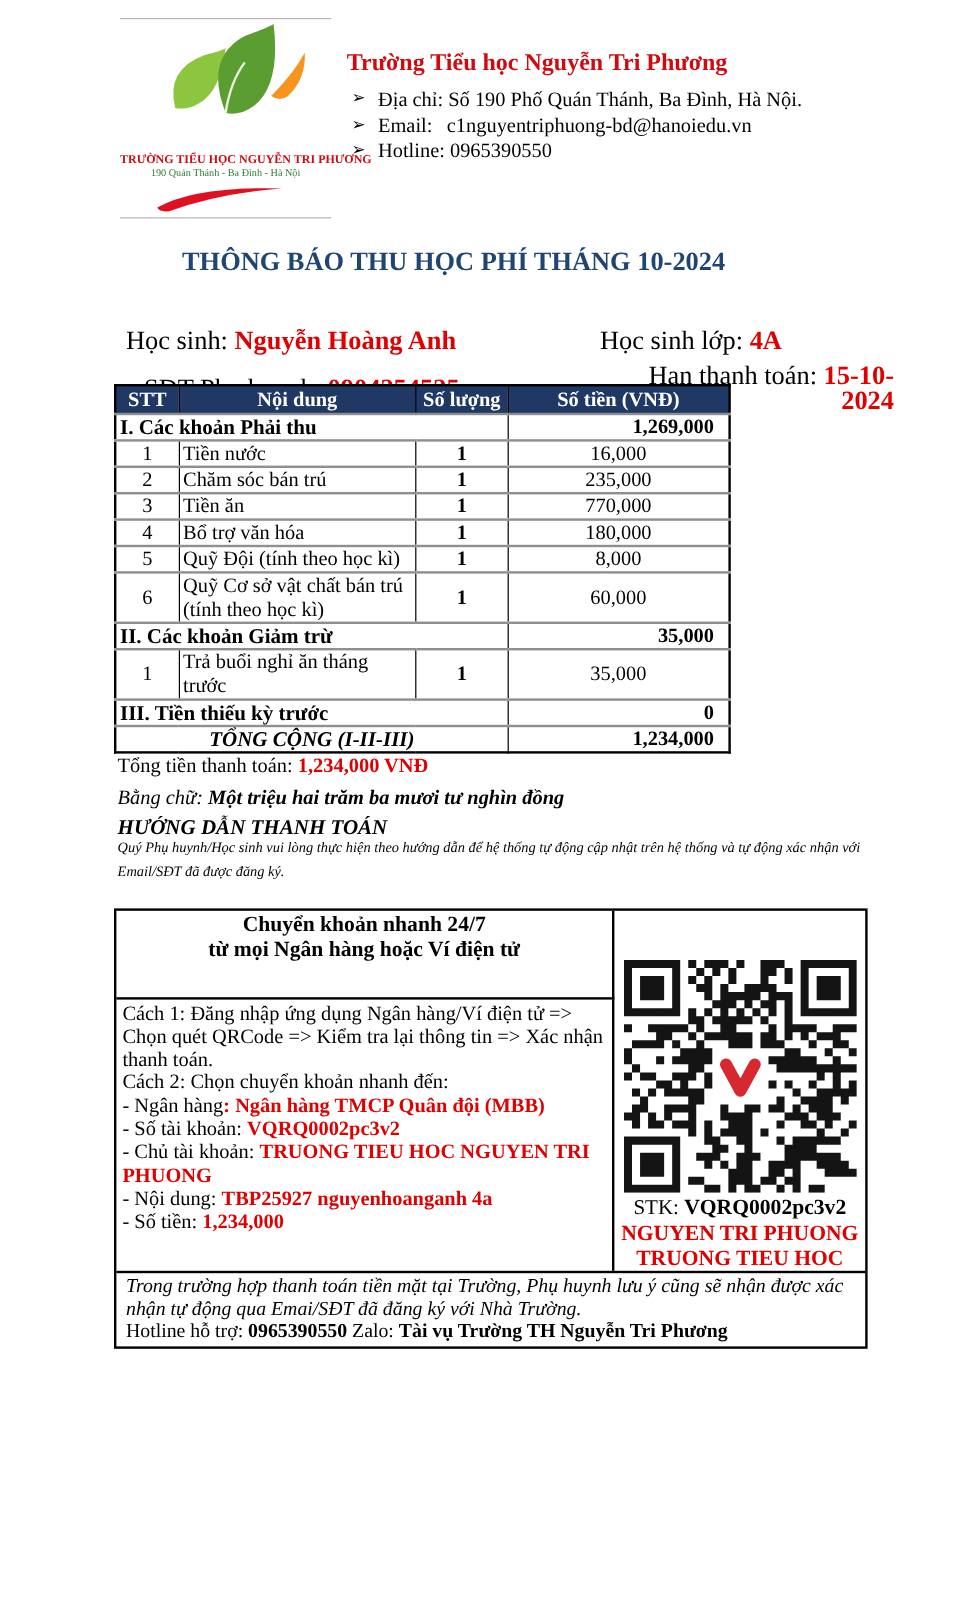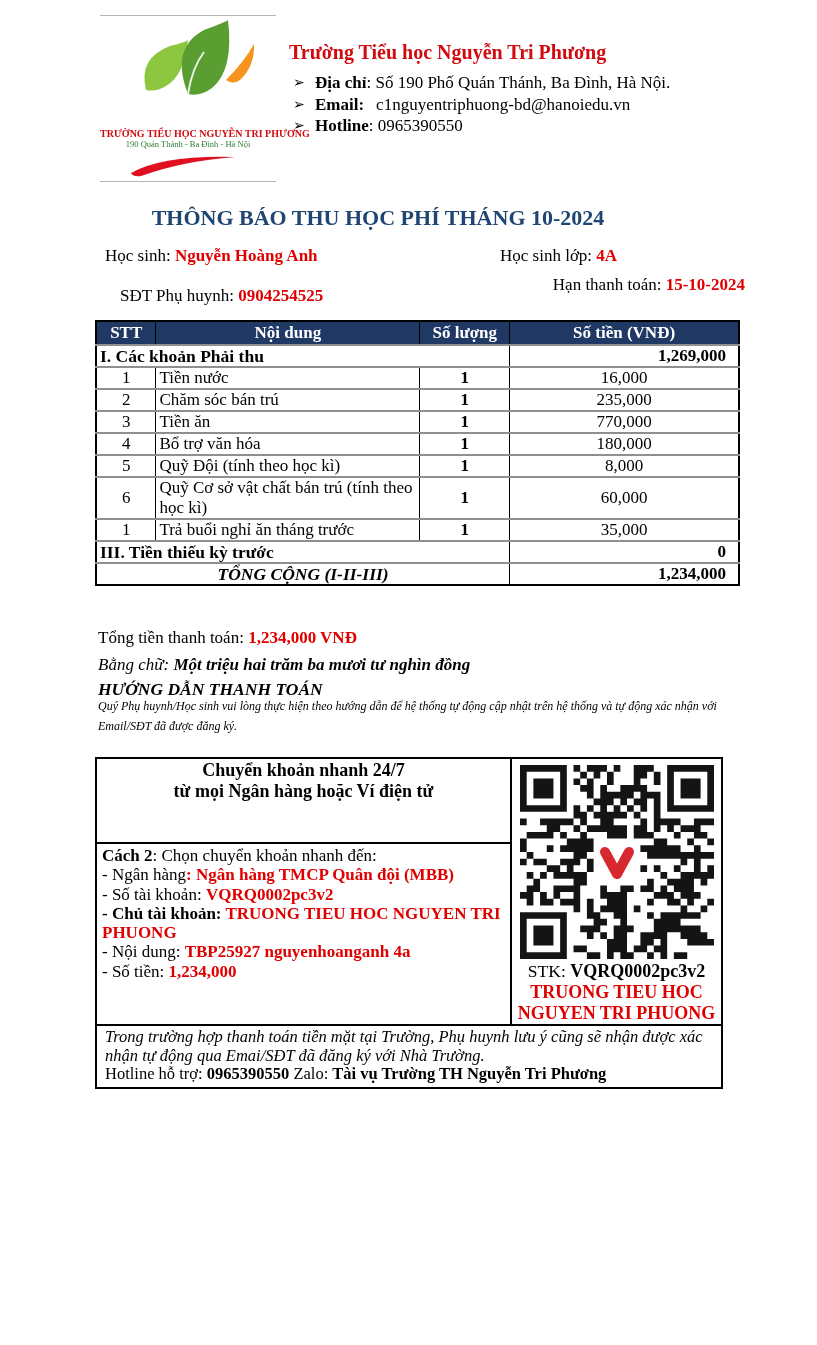--- a/index.html
+++ b/index.html
@@ -12,31 +12,31 @@
               border-top:1px solid #b5b5b5; border-bottom:1px solid #b5b5b5;
               background:#fff; text-align:center; }
   .logo-box svg { display:block; margin:2px auto 0; }
   .logo-line1 { color:#d10a10; font-weight:bold; font-size:10px; line-height:11px; white-space:nowrap; }
   .logo-line2 { color:#2e7d32; font-size:8.5px; line-height:10px; }
 
   .head-info { position:absolute; left:289px; top:40px; width:470px; }
   .school-name { color:#d10a10; font-weight:bold; font-size:20px; line-height:24px; margin-bottom:8px; }
   .head-row { font-size:17px; line-height:21.5px; padding-left:26px; position:relative; }
   .head-row .bullet { position:absolute; left:4px; font-size:14px; }
-  .blb { font-weight:bold; }
+  .blb { font-weight:normal; }
   .email-val { margin-left:12px; }
 
   
   .doc-title { position:absolute; left:0; top:205px; width:756px; text-align:center;
                color:#1f4573; font-weight:bold; font-size:22px; }
-  .info { position:absolute; font-size:17px; line-height:21px; }
+  .info { position:absolute; font-size:22px; line-height:21px;margin-top:28px; }
   .red-b { color:#e00000; font-weight:bold; }
 
   
-  table.fee { position:absolute; left:95px; top:320px; width:645px;
+  table.fee { position:absolute; left:95px; top:320px; width:514px;
               border-collapse:collapse; border:2px solid #000; font-size:17px; }
   .fee th { background:#203864; color:#fff; font-weight:bold; border:1px solid #000;
             padding:1px 2px; font-size:17px; line-height:20px; vertical-align:top; }
   .fee td { border:1px solid #000; border-top:2px solid #8f8f8f; padding:0 3px;
             line-height:20px; vertical-align:middle; }
   .fee col.c1 { width:60px; } .fee col.c2 { width:265px; }
   .fee col.c3 { width:90px; } .fee col.c4 { width:230px; }
   .fee .ctr { text-align:center; }
   .fee .qty { text-align:center; font-weight:bold; }
   .fee .sec { font-weight:bold; font-size:17.5px; }
@@ -50,21 +50,21 @@
   .guide-p { position:absolute; left:98px; top:697px; width:648px; font-style:italic;
              font-size:12px; line-height:19.5px; }
 
   
   .pay { position:absolute; left:95px; top:757px; width:628px; border:2px solid #000;
          display:grid; grid-template-columns:415px 1fr; background:#fff; }
   .pay-header { grid-column:1; grid-row:1; border-right:2px solid #000; border-bottom:2px solid #000;
                 text-align:center; font-weight:bold; font-size:18px; line-height:21px; padding:1px 0; }
   .pay-body { grid-column:1; grid-row:2; border-right:2px solid #000; padding:2px 5px 4px;
               font-size:17px; line-height:19.3px; }
-  .pay-qr { grid-column:2; grid-row:1 / span 2; text-align:center; padding-top:6px; }
+  .pay-qr { grid-column:2; grid-row:1 / span 2; text-align:center; padding-top:6px;margin-top:35px; }
   .pay-qr svg { display:block; margin:0 auto; }
   .stk-line { font-size:17.5px; margin-top:2px; }
   .stk-line b { font-size:18px; }
   .qr-owner { color:#e00000; font-weight:bold; font-size:18px; line-height:21px; }
   .pay-note { grid-column:1 / span 2; border-top:2px solid #000; padding:2px 8px 3px; font-size:16.5px; line-height:18.5px; }
   .pay-note .cash { font-style:italic; }
 </style>
 </head>
 <body>
 
@@ -169,20 +169,24 @@
           <td class="qty">1</td>
           <td class="ctr">8,000</td>
         </tr>
         <tr>
           <td class="ctr">6</td>
           <td class="">Quỹ Cơ sở vật chất bán trú (tính theo học kì)</td>
           <td class="qty">1</td>
           <td class="ctr">60,000</td>
         </tr>
         <tr>
+          <td class="sec" colspan="3">II. Các khoản Giảm trừ</td>
+          <td class="amt-r">35,000</td>
+        </tr>
+        <tr>
           <td class="ctr">1</td>
           <td class="">Trả buổi nghỉ ăn tháng trước</td>
           <td class="qty">1</td>
           <td class="ctr">35,000</td>
         </tr>
         <tr>
           <td class="sec" colspan="3">III. Tiền thiếu kỳ trước</td>
           <td class="amt-r">0</td>
         </tr>
         <tr>
@@ -202,35 +206,36 @@
     <span class="bi">Một triệu hai trăm ba mươi tư nghìn đồng</span>
   </div>
   <div class="guide-p">Quý Phụ huynh/Học sinh vui lòng thực hiện theo hướng dẫn để hệ thống tự động cập nhật trên hệ thống và tự động xác nhận với Email/SĐT đã được đăng ký.</div>
 
   <div class="pay">
     <div class="pay-header">
       <div>Chuyển khoản nhanh 24/7</div>
       <div>từ mọi Ngân hàng hoặc Ví điện tử</div>
     </div>
     <div class="pay-body">
+      <div><span class="blb">Cách 1:</span><span> Đăng nhập ứng dụng Ngân hàng/Ví điện tử =&gt; Chọn quét QRCode =&gt; Kiểm tra lại thông tin =&gt; Xác nhận thanh toán.</span></div>
       <div><span class="blb">Cách 2</span><span>: Chọn chuyển khoản nhanh đến:</span></div>
       <div><span>- Ngân hàng</span><span class="red-b">: Ngân hàng TMCP Quân đội (MBB)</span></div>
       <div><span>- Số tài khoản: </span><span class="red-b">VQRQ0002pc3v2</span></div>
       <div><span class="blb">- Chủ tài khoản: </span><span class="red-b">TRUONG TIEU HOC NGUYEN TRI PHUONG</span></div>
       <div><span>- Nội dung: </span><span class="red-b">TBP25927 nguyenhoanganh 4a</span></div>
       <div><span>- Số tiền: </span><span class="red-b">1,234,000</span></div>
     </div>
     <div class="pay-qr">
       <svg id="qr-svg" width="194" height="194" viewBox="0 0 194 194">
           <path d="M0.00 0.00h6.69v6.69h-6.69zM6.69 0.00h6.69v6.69h-6.69zM13.38 0.00h6.69v6.69h-6.69zM20.07 0.00h6.69v6.69h-6.69zM26.76 0.00h6.69v6.69h-6.69zM33.45 0.00h6.69v6.69h-6.69zM40.14 0.00h6.69v6.69h-6.69zM53.52 0.00h6.69v6.69h-6.69zM66.90 0.00h6.69v6.69h-6.69zM73.59 0.00h6.69v6.69h-6.69zM80.28 0.00h6.69v6.69h-6.69zM93.66 0.00h6.69v6.69h-6.69zM113.72 0.00h6.69v6.69h-6.69zM120.41 0.00h6.69v6.69h-6.69zM127.10 0.00h6.69v6.69h-6.69zM147.17 0.00h6.69v6.69h-6.69zM153.86 0.00h6.69v6.69h-6.69zM160.55 0.00h6.69v6.69h-6.69zM167.24 0.00h6.69v6.69h-6.69zM173.93 0.00h6.69v6.69h-6.69zM180.62 0.00h6.69v6.69h-6.69zM187.31 0.00h6.69v6.69h-6.69zM0.00 6.69h6.69v6.69h-6.69zM40.14 6.69h6.69v6.69h-6.69zM60.21 6.69h6.69v6.69h-6.69zM73.59 6.69h6.69v6.69h-6.69zM86.97 6.69h6.69v6.69h-6.69zM113.72 6.69h6.69v6.69h-6.69zM120.41 6.69h6.69v6.69h-6.69zM133.79 6.69h6.69v6.69h-6.69zM147.17 6.69h6.69v6.69h-6.69zM187.31 6.69h6.69v6.69h-6.69zM0.00 13.38h6.69v6.69h-6.69zM13.38 13.38h6.69v6.69h-6.69zM20.07 13.38h6.69v6.69h-6.69zM26.76 13.38h6.69v6.69h-6.69zM40.14 13.38h6.69v6.69h-6.69zM53.52 13.38h6.69v6.69h-6.69zM66.90 13.38h6.69v6.69h-6.69zM86.97 13.38h6.69v6.69h-6.69zM113.72 13.38h6.69v6.69h-6.69zM133.79 13.38h6.69v6.69h-6.69zM147.17 13.38h6.69v6.69h-6.69zM160.55 13.38h6.69v6.69h-6.69zM167.24 13.38h6.69v6.69h-6.69zM173.93 13.38h6.69v6.69h-6.69zM187.31 13.38h6.69v6.69h-6.69zM0.00 20.07h6.69v6.69h-6.69zM13.38 20.07h6.69v6.69h-6.69zM20.07 20.07h6.69v6.69h-6.69zM26.76 20.07h6.69v6.69h-6.69zM40.14 20.07h6.69v6.69h-6.69zM60.21 20.07h6.69v6.69h-6.69zM66.90 20.07h6.69v6.69h-6.69zM80.28 20.07h6.69v6.69h-6.69zM100.34 20.07h6.69v6.69h-6.69zM107.03 20.07h6.69v6.69h-6.69zM113.72 20.07h6.69v6.69h-6.69zM120.41 20.07h6.69v6.69h-6.69zM147.17 20.07h6.69v6.69h-6.69zM160.55 20.07h6.69v6.69h-6.69zM167.24 20.07h6.69v6.69h-6.69zM173.93 20.07h6.69v6.69h-6.69zM187.31 20.07h6.69v6.69h-6.69zM0.00 26.76h6.69v6.69h-6.69zM13.38 26.76h6.69v6.69h-6.69zM20.07 26.76h6.69v6.69h-6.69zM26.76 26.76h6.69v6.69h-6.69zM40.14 26.76h6.69v6.69h-6.69zM66.90 26.76h6.69v6.69h-6.69zM80.28 26.76h6.69v6.69h-6.69zM86.97 26.76h6.69v6.69h-6.69zM93.66 26.76h6.69v6.69h-6.69zM100.34 26.76h6.69v6.69h-6.69zM107.03 26.76h6.69v6.69h-6.69zM120.41 26.76h6.69v6.69h-6.69zM127.10 26.76h6.69v6.69h-6.69zM133.79 26.76h6.69v6.69h-6.69zM147.17 26.76h6.69v6.69h-6.69zM160.55 26.76h6.69v6.69h-6.69zM167.24 26.76h6.69v6.69h-6.69zM173.93 26.76h6.69v6.69h-6.69zM187.31 26.76h6.69v6.69h-6.69zM0.00 33.45h6.69v6.69h-6.69zM40.14 33.45h6.69v6.69h-6.69zM73.59 33.45h6.69v6.69h-6.69zM80.28 33.45h6.69v6.69h-6.69zM86.97 33.45h6.69v6.69h-6.69zM100.34 33.45h6.69v6.69h-6.69zM113.72 33.45h6.69v6.69h-6.69zM120.41 33.45h6.69v6.69h-6.69zM133.79 33.45h6.69v6.69h-6.69zM147.17 33.45h6.69v6.69h-6.69zM187.31 33.45h6.69v6.69h-6.69zM0.00 40.14h6.69v6.69h-6.69zM6.69 40.14h6.69v6.69h-6.69zM13.38 40.14h6.69v6.69h-6.69zM20.07 40.14h6.69v6.69h-6.69zM26.76 40.14h6.69v6.69h-6.69zM33.45 40.14h6.69v6.69h-6.69zM40.14 40.14h6.69v6.69h-6.69zM53.52 40.14h6.69v6.69h-6.69zM66.90 40.14h6.69v6.69h-6.69zM80.28 40.14h6.69v6.69h-6.69zM93.66 40.14h6.69v6.69h-6.69zM107.03 40.14h6.69v6.69h-6.69zM120.41 40.14h6.69v6.69h-6.69zM133.79 40.14h6.69v6.69h-6.69zM147.17 40.14h6.69v6.69h-6.69zM153.86 40.14h6.69v6.69h-6.69zM160.55 40.14h6.69v6.69h-6.69zM167.24 40.14h6.69v6.69h-6.69zM173.93 40.14h6.69v6.69h-6.69zM180.62 40.14h6.69v6.69h-6.69zM187.31 40.14h6.69v6.69h-6.69zM53.52 46.83h6.69v6.69h-6.69zM60.21 46.83h6.69v6.69h-6.69zM73.59 46.83h6.69v6.69h-6.69zM80.28 46.83h6.69v6.69h-6.69zM86.97 46.83h6.69v6.69h-6.69zM93.66 46.83h6.69v6.69h-6.69zM100.34 46.83h6.69v6.69h-6.69zM113.72 46.83h6.69v6.69h-6.69zM133.79 46.83h6.69v6.69h-6.69zM0.00 53.52h6.69v6.69h-6.69zM20.07 53.52h6.69v6.69h-6.69zM26.76 53.52h6.69v6.69h-6.69zM33.45 53.52h6.69v6.69h-6.69zM40.14 53.52h6.69v6.69h-6.69zM46.83 53.52h6.69v6.69h-6.69zM60.21 53.52h6.69v6.69h-6.69zM80.28 53.52h6.69v6.69h-6.69zM86.97 53.52h6.69v6.69h-6.69zM120.41 53.52h6.69v6.69h-6.69zM133.79 53.52h6.69v6.69h-6.69zM140.48 53.52h6.69v6.69h-6.69zM147.17 53.52h6.69v6.69h-6.69zM153.86 53.52h6.69v6.69h-6.69zM173.93 53.52h6.69v6.69h-6.69zM180.62 53.52h6.69v6.69h-6.69zM187.31 53.52h6.69v6.69h-6.69zM26.76 60.21h6.69v6.69h-6.69zM33.45 60.21h6.69v6.69h-6.69zM53.52 60.21h6.69v6.69h-6.69zM66.90 60.21h6.69v6.69h-6.69zM73.59 60.21h6.69v6.69h-6.69zM80.28 60.21h6.69v6.69h-6.69zM86.97 60.21h6.69v6.69h-6.69zM93.66 60.21h6.69v6.69h-6.69zM100.34 60.21h6.69v6.69h-6.69zM113.72 60.21h6.69v6.69h-6.69zM120.41 60.21h6.69v6.69h-6.69zM133.79 60.21h6.69v6.69h-6.69zM147.17 60.21h6.69v6.69h-6.69zM160.55 60.21h6.69v6.69h-6.69zM167.24 60.21h6.69v6.69h-6.69zM173.93 60.21h6.69v6.69h-6.69zM6.69 66.90h6.69v6.69h-6.69zM13.38 66.90h6.69v6.69h-6.69zM20.07 66.90h6.69v6.69h-6.69zM26.76 66.90h6.69v6.69h-6.69zM40.14 66.90h6.69v6.69h-6.69zM60.21 66.90h6.69v6.69h-6.69zM86.97 66.90h6.69v6.69h-6.69zM93.66 66.90h6.69v6.69h-6.69zM100.34 66.90h6.69v6.69h-6.69zM113.72 66.90h6.69v6.69h-6.69zM120.41 66.90h6.69v6.69h-6.69zM127.10 66.90h6.69v6.69h-6.69zM153.86 66.90h6.69v6.69h-6.69zM173.93 66.90h6.69v6.69h-6.69zM180.62 66.90h6.69v6.69h-6.69zM0.00 73.59h6.69v6.69h-6.69zM46.83 73.59h6.69v6.69h-6.69zM53.52 73.59h6.69v6.69h-6.69zM60.21 73.59h6.69v6.69h-6.69zM66.90 73.59h6.69v6.69h-6.69zM133.79 73.59h6.69v6.69h-6.69zM140.48 73.59h6.69v6.69h-6.69zM167.24 73.59h6.69v6.69h-6.69zM187.31 73.59h6.69v6.69h-6.69zM0.00 80.28h6.69v6.69h-6.69zM26.76 80.28h6.69v6.69h-6.69zM40.14 80.28h6.69v6.69h-6.69zM46.83 80.28h6.69v6.69h-6.69zM53.52 80.28h6.69v6.69h-6.69zM60.21 80.28h6.69v6.69h-6.69zM66.90 80.28h6.69v6.69h-6.69zM120.41 80.28h6.69v6.69h-6.69zM127.10 80.28h6.69v6.69h-6.69zM133.79 80.28h6.69v6.69h-6.69zM140.48 80.28h6.69v6.69h-6.69zM147.17 80.28h6.69v6.69h-6.69zM153.86 80.28h6.69v6.69h-6.69zM173.93 80.28h6.69v6.69h-6.69zM6.69 86.97h6.69v6.69h-6.69zM53.52 86.97h6.69v6.69h-6.69zM60.21 86.97h6.69v6.69h-6.69zM127.10 86.97h6.69v6.69h-6.69zM133.79 86.97h6.69v6.69h-6.69zM140.48 86.97h6.69v6.69h-6.69zM147.17 86.97h6.69v6.69h-6.69zM153.86 86.97h6.69v6.69h-6.69zM160.55 86.97h6.69v6.69h-6.69zM167.24 86.97h6.69v6.69h-6.69zM173.93 86.97h6.69v6.69h-6.69zM180.62 86.97h6.69v6.69h-6.69zM187.31 86.97h6.69v6.69h-6.69zM0.00 93.66h6.69v6.69h-6.69zM13.38 93.66h6.69v6.69h-6.69zM20.07 93.66h6.69v6.69h-6.69zM40.14 93.66h6.69v6.69h-6.69zM46.83 93.66h6.69v6.69h-6.69zM53.52 93.66h6.69v6.69h-6.69zM66.90 93.66h6.69v6.69h-6.69zM160.55 93.66h6.69v6.69h-6.69zM173.93 93.66h6.69v6.69h-6.69zM26.76 100.34h6.69v6.69h-6.69zM33.45 100.34h6.69v6.69h-6.69zM46.83 100.34h6.69v6.69h-6.69zM66.90 100.34h6.69v6.69h-6.69zM120.41 100.34h6.69v6.69h-6.69zM133.79 100.34h6.69v6.69h-6.69zM153.86 100.34h6.69v6.69h-6.69zM173.93 100.34h6.69v6.69h-6.69zM187.31 100.34h6.69v6.69h-6.69zM6.69 107.03h6.69v6.69h-6.69zM20.07 107.03h6.69v6.69h-6.69zM33.45 107.03h6.69v6.69h-6.69zM40.14 107.03h6.69v6.69h-6.69zM46.83 107.03h6.69v6.69h-6.69zM53.52 107.03h6.69v6.69h-6.69zM60.21 107.03h6.69v6.69h-6.69zM140.48 107.03h6.69v6.69h-6.69zM160.55 107.03h6.69v6.69h-6.69zM167.24 107.03h6.69v6.69h-6.69zM173.93 107.03h6.69v6.69h-6.69zM180.62 107.03h6.69v6.69h-6.69zM187.31 107.03h6.69v6.69h-6.69zM13.38 113.72h6.69v6.69h-6.69zM53.52 113.72h6.69v6.69h-6.69zM60.21 113.72h6.69v6.69h-6.69zM127.10 113.72h6.69v6.69h-6.69zM147.17 113.72h6.69v6.69h-6.69zM153.86 113.72h6.69v6.69h-6.69zM160.55 113.72h6.69v6.69h-6.69zM167.24 113.72h6.69v6.69h-6.69zM180.62 113.72h6.69v6.69h-6.69zM6.69 120.41h6.69v6.69h-6.69zM13.38 120.41h6.69v6.69h-6.69zM33.45 120.41h6.69v6.69h-6.69zM40.14 120.41h6.69v6.69h-6.69zM46.83 120.41h6.69v6.69h-6.69zM53.52 120.41h6.69v6.69h-6.69zM80.28 120.41h6.69v6.69h-6.69zM100.34 120.41h6.69v6.69h-6.69zM107.03 120.41h6.69v6.69h-6.69zM120.41 120.41h6.69v6.69h-6.69zM127.10 120.41h6.69v6.69h-6.69zM140.48 120.41h6.69v6.69h-6.69zM153.86 120.41h6.69v6.69h-6.69zM160.55 120.41h6.69v6.69h-6.69zM167.24 120.41h6.69v6.69h-6.69zM0.00 127.10h6.69v6.69h-6.69zM6.69 127.10h6.69v6.69h-6.69zM20.07 127.10h6.69v6.69h-6.69zM33.45 127.10h6.69v6.69h-6.69zM53.52 127.10h6.69v6.69h-6.69zM80.28 127.10h6.69v6.69h-6.69zM86.97 127.10h6.69v6.69h-6.69zM93.66 127.10h6.69v6.69h-6.69zM100.34 127.10h6.69v6.69h-6.69zM133.79 127.10h6.69v6.69h-6.69zM140.48 127.10h6.69v6.69h-6.69zM147.17 127.10h6.69v6.69h-6.69zM160.55 127.10h6.69v6.69h-6.69zM167.24 127.10h6.69v6.69h-6.69zM173.93 127.10h6.69v6.69h-6.69zM6.69 133.79h6.69v6.69h-6.69zM20.07 133.79h6.69v6.69h-6.69zM26.76 133.79h6.69v6.69h-6.69zM40.14 133.79h6.69v6.69h-6.69zM46.83 133.79h6.69v6.69h-6.69zM53.52 133.79h6.69v6.69h-6.69zM66.90 133.79h6.69v6.69h-6.69zM86.97 133.79h6.69v6.69h-6.69zM93.66 133.79h6.69v6.69h-6.69zM100.34 133.79h6.69v6.69h-6.69zM127.10 133.79h6.69v6.69h-6.69zM147.17 133.79h6.69v6.69h-6.69zM153.86 133.79h6.69v6.69h-6.69zM167.24 133.79h6.69v6.69h-6.69zM187.31 133.79h6.69v6.69h-6.69zM53.52 140.48h6.69v6.69h-6.69zM66.90 140.48h6.69v6.69h-6.69zM80.28 140.48h6.69v6.69h-6.69zM86.97 140.48h6.69v6.69h-6.69zM93.66 140.48h6.69v6.69h-6.69zM100.34 140.48h6.69v6.69h-6.69zM113.72 140.48h6.69v6.69h-6.69zM160.55 140.48h6.69v6.69h-6.69zM180.62 140.48h6.69v6.69h-6.69zM0.00 147.17h6.69v6.69h-6.69zM6.69 147.17h6.69v6.69h-6.69zM13.38 147.17h6.69v6.69h-6.69zM20.07 147.17h6.69v6.69h-6.69zM26.76 147.17h6.69v6.69h-6.69zM33.45 147.17h6.69v6.69h-6.69zM40.14 147.17h6.69v6.69h-6.69zM66.90 147.17h6.69v6.69h-6.69zM73.59 147.17h6.69v6.69h-6.69zM93.66 147.17h6.69v6.69h-6.69zM100.34 147.17h6.69v6.69h-6.69zM127.10 147.17h6.69v6.69h-6.69zM140.48 147.17h6.69v6.69h-6.69zM147.17 147.17h6.69v6.69h-6.69zM153.86 147.17h6.69v6.69h-6.69zM160.55 147.17h6.69v6.69h-6.69zM167.24 147.17h6.69v6.69h-6.69zM173.93 147.17h6.69v6.69h-6.69zM0.00 153.86h6.69v6.69h-6.69zM40.14 153.86h6.69v6.69h-6.69zM73.59 153.86h6.69v6.69h-6.69zM80.28 153.86h6.69v6.69h-6.69zM100.34 153.86h6.69v6.69h-6.69zM133.79 153.86h6.69v6.69h-6.69zM140.48 153.86h6.69v6.69h-6.69zM147.17 153.86h6.69v6.69h-6.69zM153.86 153.86h6.69v6.69h-6.69zM0.00 160.55h6.69v6.69h-6.69zM13.38 160.55h6.69v6.69h-6.69zM20.07 160.55h6.69v6.69h-6.69zM26.76 160.55h6.69v6.69h-6.69zM40.14 160.55h6.69v6.69h-6.69zM60.21 160.55h6.69v6.69h-6.69zM66.90 160.55h6.69v6.69h-6.69zM73.59 160.55h6.69v6.69h-6.69zM93.66 160.55h6.69v6.69h-6.69zM100.34 160.55h6.69v6.69h-6.69zM107.03 160.55h6.69v6.69h-6.69zM133.79 160.55h6.69v6.69h-6.69zM140.48 160.55h6.69v6.69h-6.69zM147.17 160.55h6.69v6.69h-6.69zM153.86 160.55h6.69v6.69h-6.69zM160.55 160.55h6.69v6.69h-6.69zM167.24 160.55h6.69v6.69h-6.69zM173.93 160.55h6.69v6.69h-6.69zM0.00 167.24h6.69v6.69h-6.69zM13.38 167.24h6.69v6.69h-6.69zM20.07 167.24h6.69v6.69h-6.69zM26.76 167.24h6.69v6.69h-6.69zM40.14 167.24h6.69v6.69h-6.69zM66.90 167.24h6.69v6.69h-6.69zM80.28 167.24h6.69v6.69h-6.69zM93.66 167.24h6.69v6.69h-6.69zM100.34 167.24h6.69v6.69h-6.69zM120.41 167.24h6.69v6.69h-6.69zM127.10 167.24h6.69v6.69h-6.69zM133.79 167.24h6.69v6.69h-6.69zM140.48 167.24h6.69v6.69h-6.69zM160.55 167.24h6.69v6.69h-6.69zM167.24 167.24h6.69v6.69h-6.69zM173.93 167.24h6.69v6.69h-6.69zM180.62 167.24h6.69v6.69h-6.69zM0.00 173.93h6.69v6.69h-6.69zM13.38 173.93h6.69v6.69h-6.69zM20.07 173.93h6.69v6.69h-6.69zM26.76 173.93h6.69v6.69h-6.69zM40.14 173.93h6.69v6.69h-6.69zM86.97 173.93h6.69v6.69h-6.69zM93.66 173.93h6.69v6.69h-6.69zM100.34 173.93h6.69v6.69h-6.69zM120.41 173.93h6.69v6.69h-6.69zM127.10 173.93h6.69v6.69h-6.69zM140.48 173.93h6.69v6.69h-6.69zM167.24 173.93h6.69v6.69h-6.69zM173.93 173.93h6.69v6.69h-6.69zM180.62 173.93h6.69v6.69h-6.69zM187.31 173.93h6.69v6.69h-6.69zM0.00 180.62h6.69v6.69h-6.69zM40.14 180.62h6.69v6.69h-6.69zM53.52 180.62h6.69v6.69h-6.69zM60.21 180.62h6.69v6.69h-6.69zM86.97 180.62h6.69v6.69h-6.69zM93.66 180.62h6.69v6.69h-6.69zM100.34 180.62h6.69v6.69h-6.69zM113.72 180.62h6.69v6.69h-6.69zM120.41 180.62h6.69v6.69h-6.69zM133.79 180.62h6.69v6.69h-6.69zM140.48 180.62h6.69v6.69h-6.69zM0.00 187.31h6.69v6.69h-6.69zM6.69 187.31h6.69v6.69h-6.69zM13.38 187.31h6.69v6.69h-6.69zM20.07 187.31h6.69v6.69h-6.69zM26.76 187.31h6.69v6.69h-6.69zM33.45 187.31h6.69v6.69h-6.69zM40.14 187.31h6.69v6.69h-6.69zM66.90 187.31h6.69v6.69h-6.69zM73.59 187.31h6.69v6.69h-6.69zM86.97 187.31h6.69v6.69h-6.69zM100.34 187.31h6.69v6.69h-6.69zM107.03 187.31h6.69v6.69h-6.69zM127.10 187.31h6.69v6.69h-6.69zM140.48 187.31h6.69v6.69h-6.69zM153.86 187.31h6.69v6.69h-6.69zM160.55 187.31h6.69v6.69h-6.69z" fill="#141414"></path>
           <path d="M85 87 L97 109 L109 87" stroke="#d7282f" stroke-width="10" stroke-linecap="round" stroke-linejoin="round" fill="none"></path>
         </svg>
       <div class="stk-line"><span>STK: </span><b>VQRQ0002pc3v2</b></div>
+      <div class="qr-owner">NGUYEN TRI PHUONG</div>
       <div class="qr-owner">TRUONG TIEU HOC</div>
-      <div class="qr-owner">NGUYEN TRI PHUONG</div>
     </div>
     <div class="pay-note">
       <div class="cash">Trong trường hợp thanh toán tiền mặt tại Trường, Phụ huynh lưu ý cũng sẽ nhận được xác nhận tự động qua Emai/SĐT đã đăng ký với Nhà Trường.</div>
       <div>
         <span>Hotline hỗ trợ: </span><b>0965390550</b><span> Zalo: </span><b>Tài vụ Trường TH Nguyễn Tri Phương</b>
       </div>
     </div>
   </div>
 
 </div>

